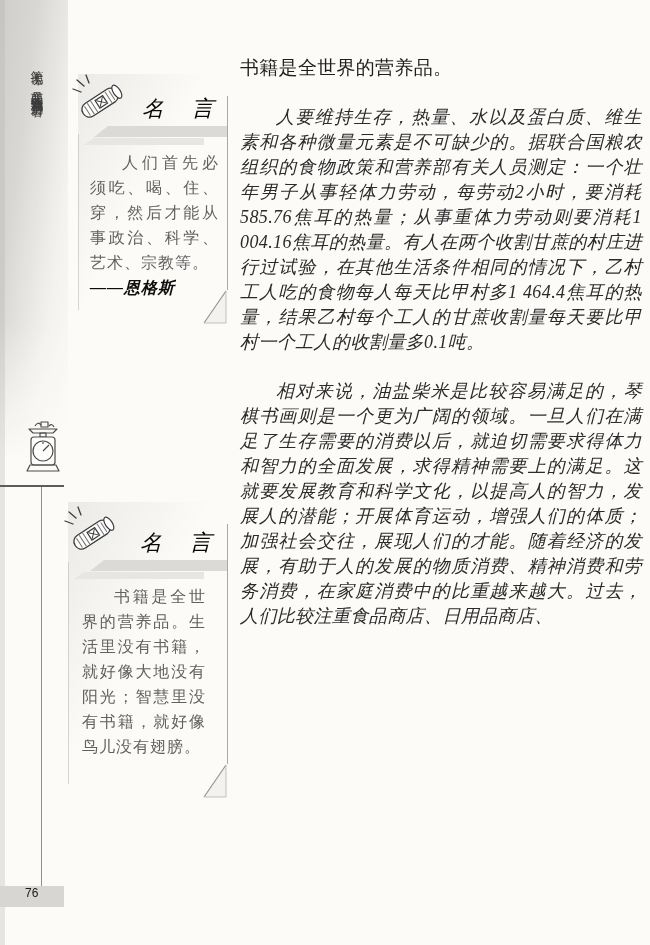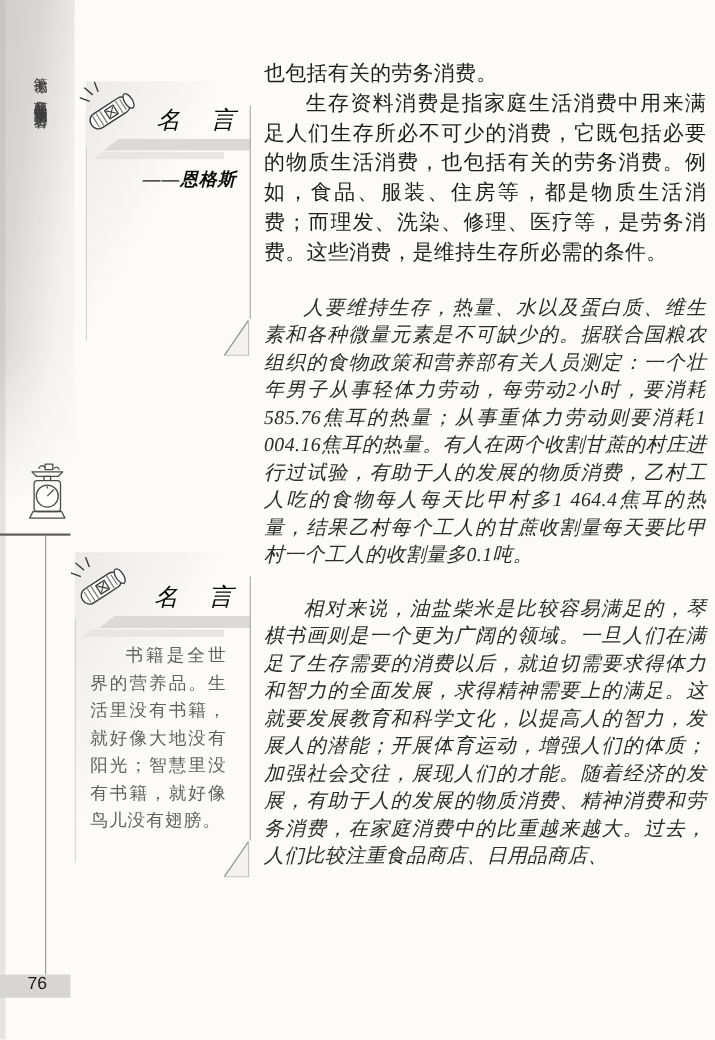--- a/index.html
+++ b/index.html
@@ -22,21 +22,21 @@
   .sidebar-text{
     left:29px;top:60px;writing-mode:vertical-rl;text-orientation:upright;
     font-size:12.5px;letter-spacing:1.5px;color:#3b3b3b;line-height:16px;
   }
   .sidebar-title-gap{margin-top:16px;display:inline-block;}
 
   .margin-hrule{left:0;top:485px;width:64px;height:2px;background:#5d5d5a;}
   .margin-vrule{left:41px;top:487px;width:1px;height:399px;background:#8f8f8b;}
   .pageno-strip{left:0;top:886px;width:64px;height:21px;background:#d7d6d2;}
   .pageno{left:25px;top:886px;font-family:"Liberation Sans","DejaVu Sans",sans-serif;
-    font-size:16px;font-weight:500;color:#191919;}
+    font-size:12px;font-weight:500;color:#191919;}
 
   
   .quote-box{background:linear-gradient(118deg,rgba(214,213,209,.45),rgba(248,247,244,0) 46%);}
   #quote1{left:78px;top:74px;width:150px;height:246px;}
   #quote2{left:68px;top:502px;width:160px;height:292px;}
   .qb-right-border{position:absolute;right:0;top:22px;bottom:30px;width:1px;background:#a9a8a4;}
   .qb-left-border{position:absolute;left:0;top:60px;bottom:10px;width:1px;background:rgba(169,168,164,.45);}
   .qb-title{
     position:absolute;left:64px;top:20px;
     font-size:22px;font-weight:normal;font-style:italic;letter-spacing:11px;color:#070707;
@@ -53,21 +53,21 @@
     clip-path:polygon(10px 0,100% 0,100% 100%,0 100%);
   }
   #quote2 .qb-band2{top:70px;}
   .qb-content{position:absolute;left:12px;right:9px;top:76px;}
   #quote2 .qb-content{top:82px;left:14px;right:22px;}
   .qb-text{
     font-size:16px;line-height:25px;letter-spacing:1px;color:#616161;
     text-align:justify;text-indent:2em;margin:0;
   }
   .qb-attr{
-    margin-top:3px;text-align:right;font-weight:bold;font-style:italic;
+    margin-top:3px;font-weight:bold;font-style:italic;
     font-size:16px;letter-spacing:1px;color:#0d0d0d;padding-right:4px;
   }
   .dog-ear{position:absolute;right:-3px;bottom:-6px;width:30px;height:36px;}
 
   .np-icon{position:absolute;left:-8px;top:-4px;}
   #quote2 .np-icon{left:-6px;top:0;}
 
   
   .main{left:240px;top:54px;width:402px;}
   .main p{margin:0;text-align:justify;}
@@ -127,20 +127,21 @@
       <path d="M28 28 L35 35 M35 28 L28 35" stroke="#3c3c3c" stroke-width="1"></path>
       <ellipse cx="50" cy="31.5" rx="3.5" ry="7.5" fill="#fff" stroke="#3c3c3c" stroke-width="1.2"></ellipse>
     </g>
   </svg>
   <div class="qb-title">名 言</div>
   <div class="qb-band"></div>
   <div class="qb-band2"></div>
   <div class="qb-right-border"></div>
   <div class="qb-left-border"></div>
   <div class="qb-content">
+    <p class="qb-text">人们首先必须吃、喝、住、穿，然后才能从事政治、科学、艺术、宗教等。</p>
     <div class="qb-attr">——恩格斯</div>
   </div>
   <svg class="dog-ear" viewBox="0 0 30 36">
     <path d="M25 1 L25 33 L3 33 Z" fill="#f3f2ef" stroke="none"></path>
     <path d="M25 1 L3 33" stroke="#8f8f8b" stroke-width="1.1" fill="none"></path>
     <path d="M3 33 L25 33 L25 1" stroke="#c2c1bd" stroke-width="1" fill="none"></path>
   </svg>
 </div>
 
 <div class="abs quote-box" id="quote2">
@@ -173,17 +174,16 @@
     <p class="qb-text">书籍是全世界的营养品。生活里没有书籍，就好像大地没有阳光；智慧里没有书籍，就好像鸟儿没有翅膀。</p>
   </div>
   <svg class="dog-ear" viewBox="0 0 30 36">
     <path d="M25 1 L25 33 L3 33 Z" fill="#f3f2ef" stroke="none"></path>
     <path d="M25 1 L3 33" stroke="#8f8f8b" stroke-width="1.1" fill="none"></path>
     <path d="M3 33 L25 33 L25 1" stroke="#c2c1bd" stroke-width="1" fill="none"></path>
   </svg>
 </div>
 
 <div class="abs main">
-  <p class="para-song">也包括有关的劳务消费。</p>
-  <p class="para-song indent">生存资料消费是指家庭生活消费中用来满足人们生存所必不可少的消费，它既包括必要的物质生活消费，也包括有关的劳务消费。例如，食品、服装、住房等，都是物质生活消费；而理发、洗染、修理、医疗等，是劳务消费。这些消费，是维持生存所必需的条件。</p>
-  <p class="para-kai indent gap">人要维持生存，热量、水以及蛋白质、维生素和各种微量元素是不可缺少的。据联合国粮农组织的食物政策和营养部有关人员测定：一个壮年男子从事轻体力劳动，每劳动2小时，要消耗585.76焦耳的热量；从事重体力劳动则要消耗1 004.16焦耳的热量。有人在两个收割甘蔗的村庄进行过试验，有助于人的发展的物质消费，乙村工人吃的食物每人每天比甲村多1 464.4焦耳的热量，结果乙村每个工人的甘蔗收割量每天要比甲村一个工人的收割量多0.1吨。</p>
+  <p class="para-song">书籍是全世界的营养品。</p>
+  <p class="para-kai indent gap">人要维持生存，热量、水以及蛋白质、维生素和各种微量元素是不可缺少的。据联合国粮农组织的食物政策和营养部有关人员测定：一个壮年男子从事轻体力劳动，每劳动2小时，要消耗585.76焦耳的热量；从事重体力劳动则要消耗1 004.16焦耳的热量。有人在两个收割甘蔗的村庄进行过试验，在其他生活条件相同的情况下，乙村工人吃的食物每人每天比甲村多1 464.4焦耳的热量，结果乙村每个工人的甘蔗收割量每天要比甲村一个工人的收割量多0.1吨。</p>
   <p class="para-kai indent gap">相对来说，油盐柴米是比较容易满足的，琴棋书画则是一个更为广阔的领域。一旦人们在满足了生存需要的消费以后，就迫切需要求得体力和智力的全面发展，求得精神需要上的满足。这就要发展教育和科学文化，以提高人的智力，发展人的潜能；开展体育运动，增强人们的体质；加强社会交往，展现人们的才能。随着经济的发展，有助于人的发展的物质消费、精神消费和劳务消费，在家庭消费中的比重越来越大。过去，人们比较注重食品商店、日用品商店、</p>
 </div>
 
 </body></html>

